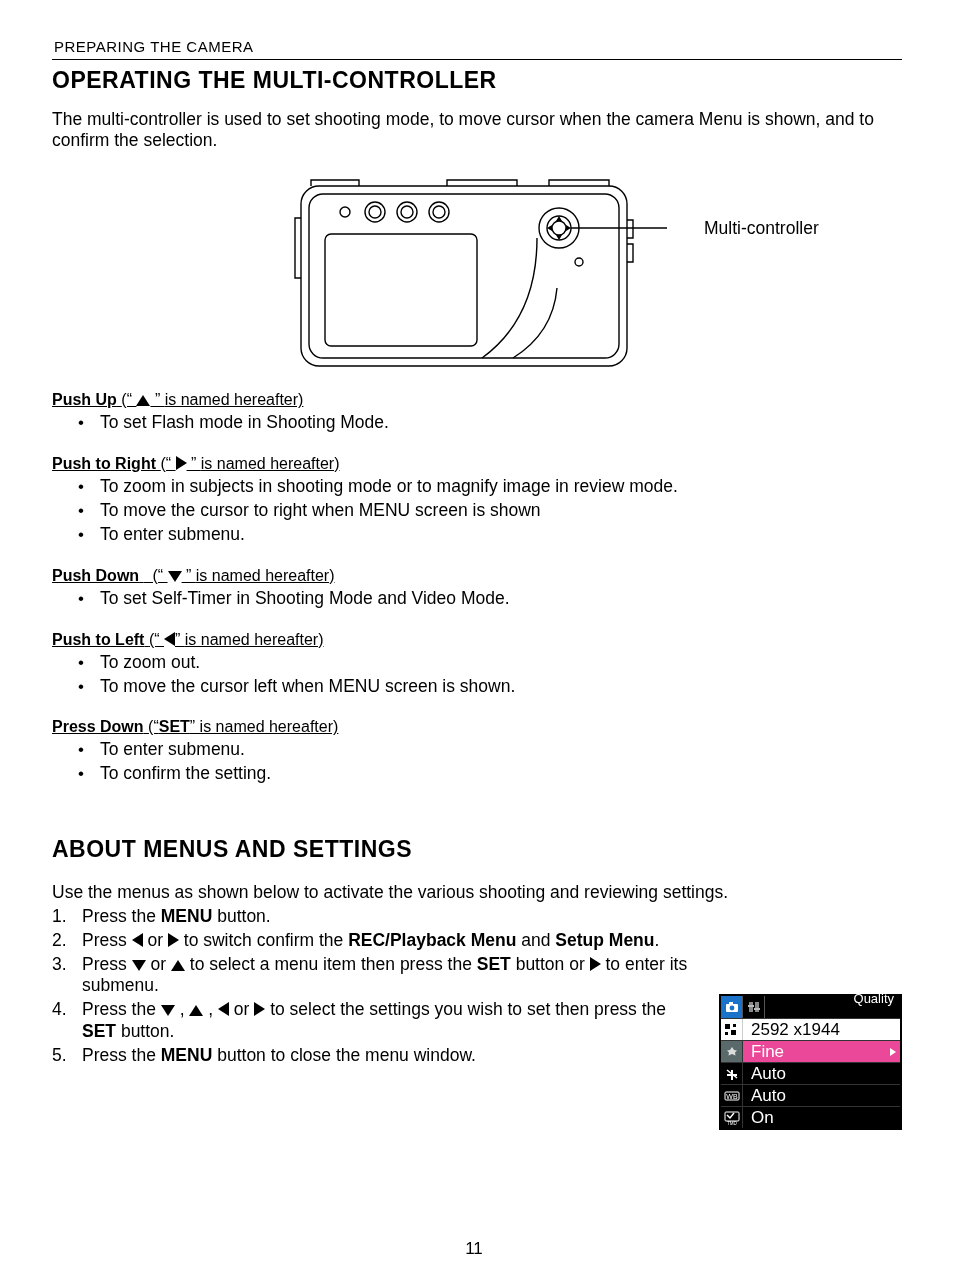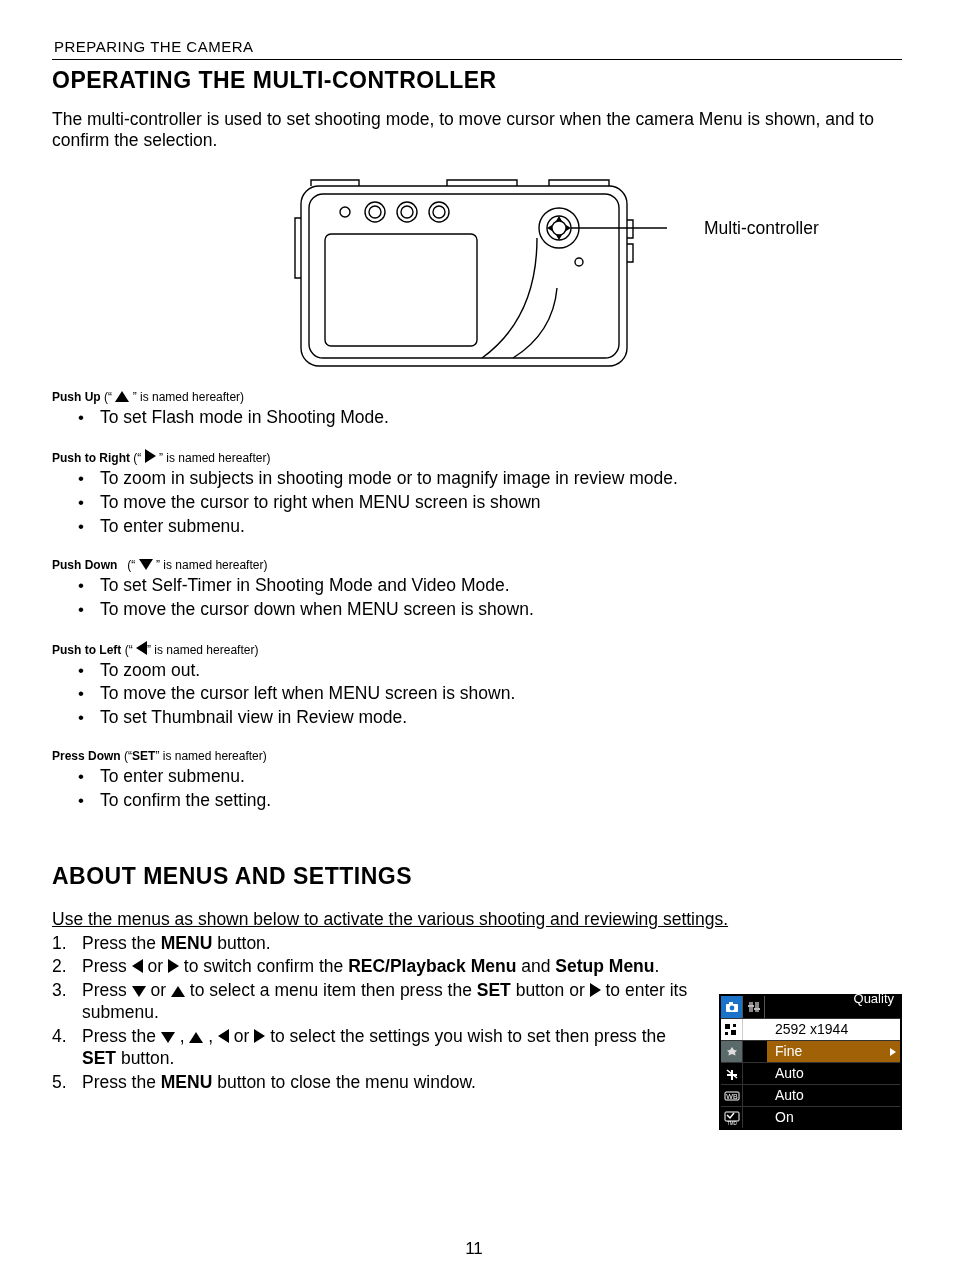--- a/index.html
+++ b/index.html
@@ -39,21 +39,21 @@
     height: 210px;
   }
   .diagram-wrap svg { }
   .callout-label {
     position: absolute;
     left: 652px;
     top: 46px;
     font-size: 17.5px;
   }
   .dir-block { margin: 0 0 20px 0; }
-  .dir-title { font-size: 12px; margin-bottom: 2px; }
+  .dir-title { font-size: 16px; margin-bottom: 2px; text-decoration: underline; }
   .dir-title b { font-weight: bold; }
   ul.bullets {
     list-style: none;
     margin: 0;
     padding: 0 0 0 26px;
   }
   ul.bullets li {
     position: relative;
     padding-left: 22px;
     margin: 0 0 2px 0;
@@ -74,21 +74,21 @@
   .tri-down  { border-left: 7px solid transparent; border-right: 7px solid transparent; border-top: 11px solid #000; }
   .tri-left  { border-top: 7px solid transparent; border-bottom: 7px solid transparent; border-right: 11px solid #000; }
   .tri-right { border-top: 7px solid transparent; border-bottom: 7px solid transparent; border-left: 11px solid #000; }
 
   h2.section2 {
     font-size: 23px;
     font-weight: bold;
     letter-spacing: 0.5px;
     margin: 50px 0 18px 0;
   }
-  p.intro2 { margin: 16px 0 2px 0; text-decoration: underline; }
+  p.intro2 { margin: 16px 0 2px 0; }
   .numbered {
     max-width: 640px;
   }
   .num-row {
     display: flex;
     margin: 0 0 2px 0;
   }
   .num-row .n { width: 30px; flex: 0 0 30px; }
   .num-row .t { flex: 1; }
   .page-num {
@@ -146,29 +146,28 @@
     color: #fff;
     font-size: 11px;
     border-right: 1px solid #333;
   }
   .menu-row .val {
     flex: 1;
     display: flex;
     align-items: center;
     padding-left: 8px;
     color: #fff;
-    font-size: 14px;
+    font-size: 17px;
     position: relative;
-    margin-left: 24px;
   }
   .menu-row.white { background: #fff; }
   .menu-row.white .ico { background:#fff; color:#000; border-right:1px solid #ccc;}
   .menu-row.white .val { color: #000; background:#fff; }
   .menu-row.sel .ico { background:#5a6a6a; }
-  .menu-row.sel .val { background:#a16207; color:#fff; }
+  .menu-row.sel .val { background:#ec4899; color:#fff; }
   .menu-row.sel .val::after {
     content: "";
     position: absolute;
     right: 4px; top: 50%;
     transform: translateY(-50%);
     width: 0; height: 0;
     border-top: 4px solid transparent;
     border-bottom: 4px solid transparent;
     border-left: 6px solid #fff;
   }
@@ -248,33 +247,31 @@
   </ul>
 </div>
 
 <div class="dir-block">
   <div class="dir-title">
     <b>Push Down</b>
     <span>&nbsp; (“ </span><span class="tri tri-down"></span><span> ” </span><span>is named hereafter)</span>
   </div>
   <ul class="bullets">
     <li>To set Self-Timer in Shooting Mode and Video Mode.</li>
-    <li>To move the cursor down when MENU screen is shown.</li>
   </ul>
 </div>
 
 <div class="dir-block">
   <div class="dir-title">
     <b>Push to Left</b>
     <span> (“ </span><span class="tri tri-left"></span><span>” </span><span>is named hereafter)</span>
   </div>
   <ul class="bullets">
     <li>To zoom out.</li>
     <li>To move the cursor left when MENU screen is shown.</li>
-    <li>To set Thumbnail view in Review mode.</li>
   </ul>
 </div>
 
 <div class="dir-block">
   <div class="dir-title">
     <b>Press Down</b>
     <span>(“</span><b>SET</b><span>” is named hereafter)</span>
   </div>
   <ul class="bullets">
     <li>To enter submenu.</li>

